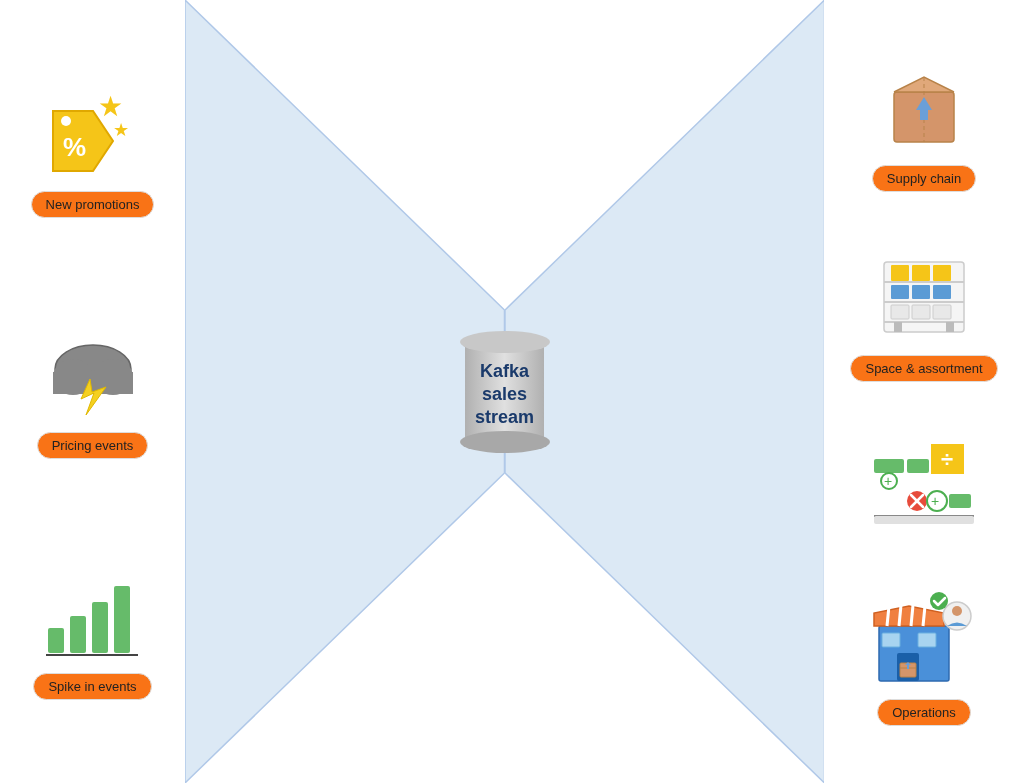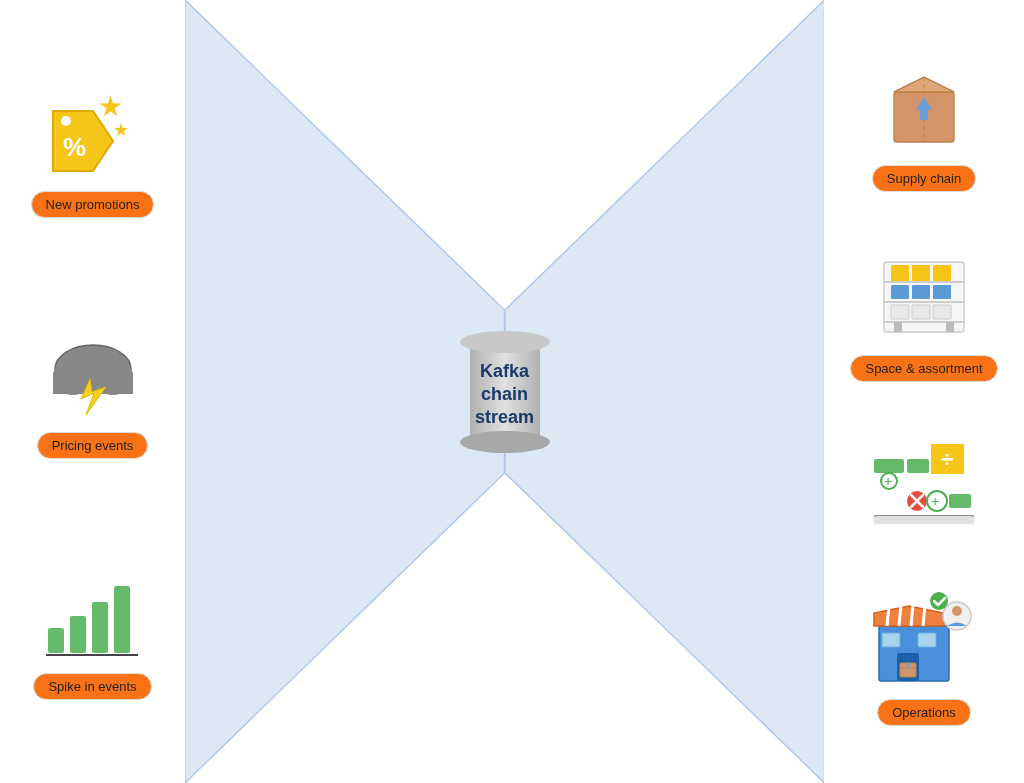--- a/index.html
+++ b/index.html
@@ -114,21 +114,21 @@
     .cyl-top {
       width: 90px;
       height: 22px;
       background: #c8c8c8;
       border-radius: 50%;
       position: relative;
       z-index: 2;
     }
 
     .cyl-body {
-      width: 70px;
+      width: 79px;
       height: 100px;
       background: linear-gradient(to right, #b0b0b0, #e0e0e0, #b0b0b0);
       margin-top: -11px;
       display: flex;
       align-items: center;
       justify-content: center;
       position: relative;
       z-index: 1;
       padding-left: 20px;
     }
@@ -234,21 +234,21 @@
     <svg style="position:absolute; right:0; top:0; width:50%; height:100%;" viewBox="0 0 320 783" preserveAspectRatio="none">
       <polygon points="0,310 320,0 320,783 0,473" fill="#dce9f5" stroke="#b0c8e8" stroke-width="1.5"></polygon>
     </svg>
 
     <div class="kafka-cylinder">
       <div class="cylinder-wrapper">
         <div class="cyl-top"></div>
         <div class="cyl-body">
           <div class="kafka-label">
             <span>Kafka</span><br>
-            <span>chain</span><br>
+            <span>sales</span><br>
             <span>stream</span>
           </div>
         </div>
         <div class="cyl-bottom"></div>
       </div>
     </div>
 
   </div>
 
   <div class="right-column">

